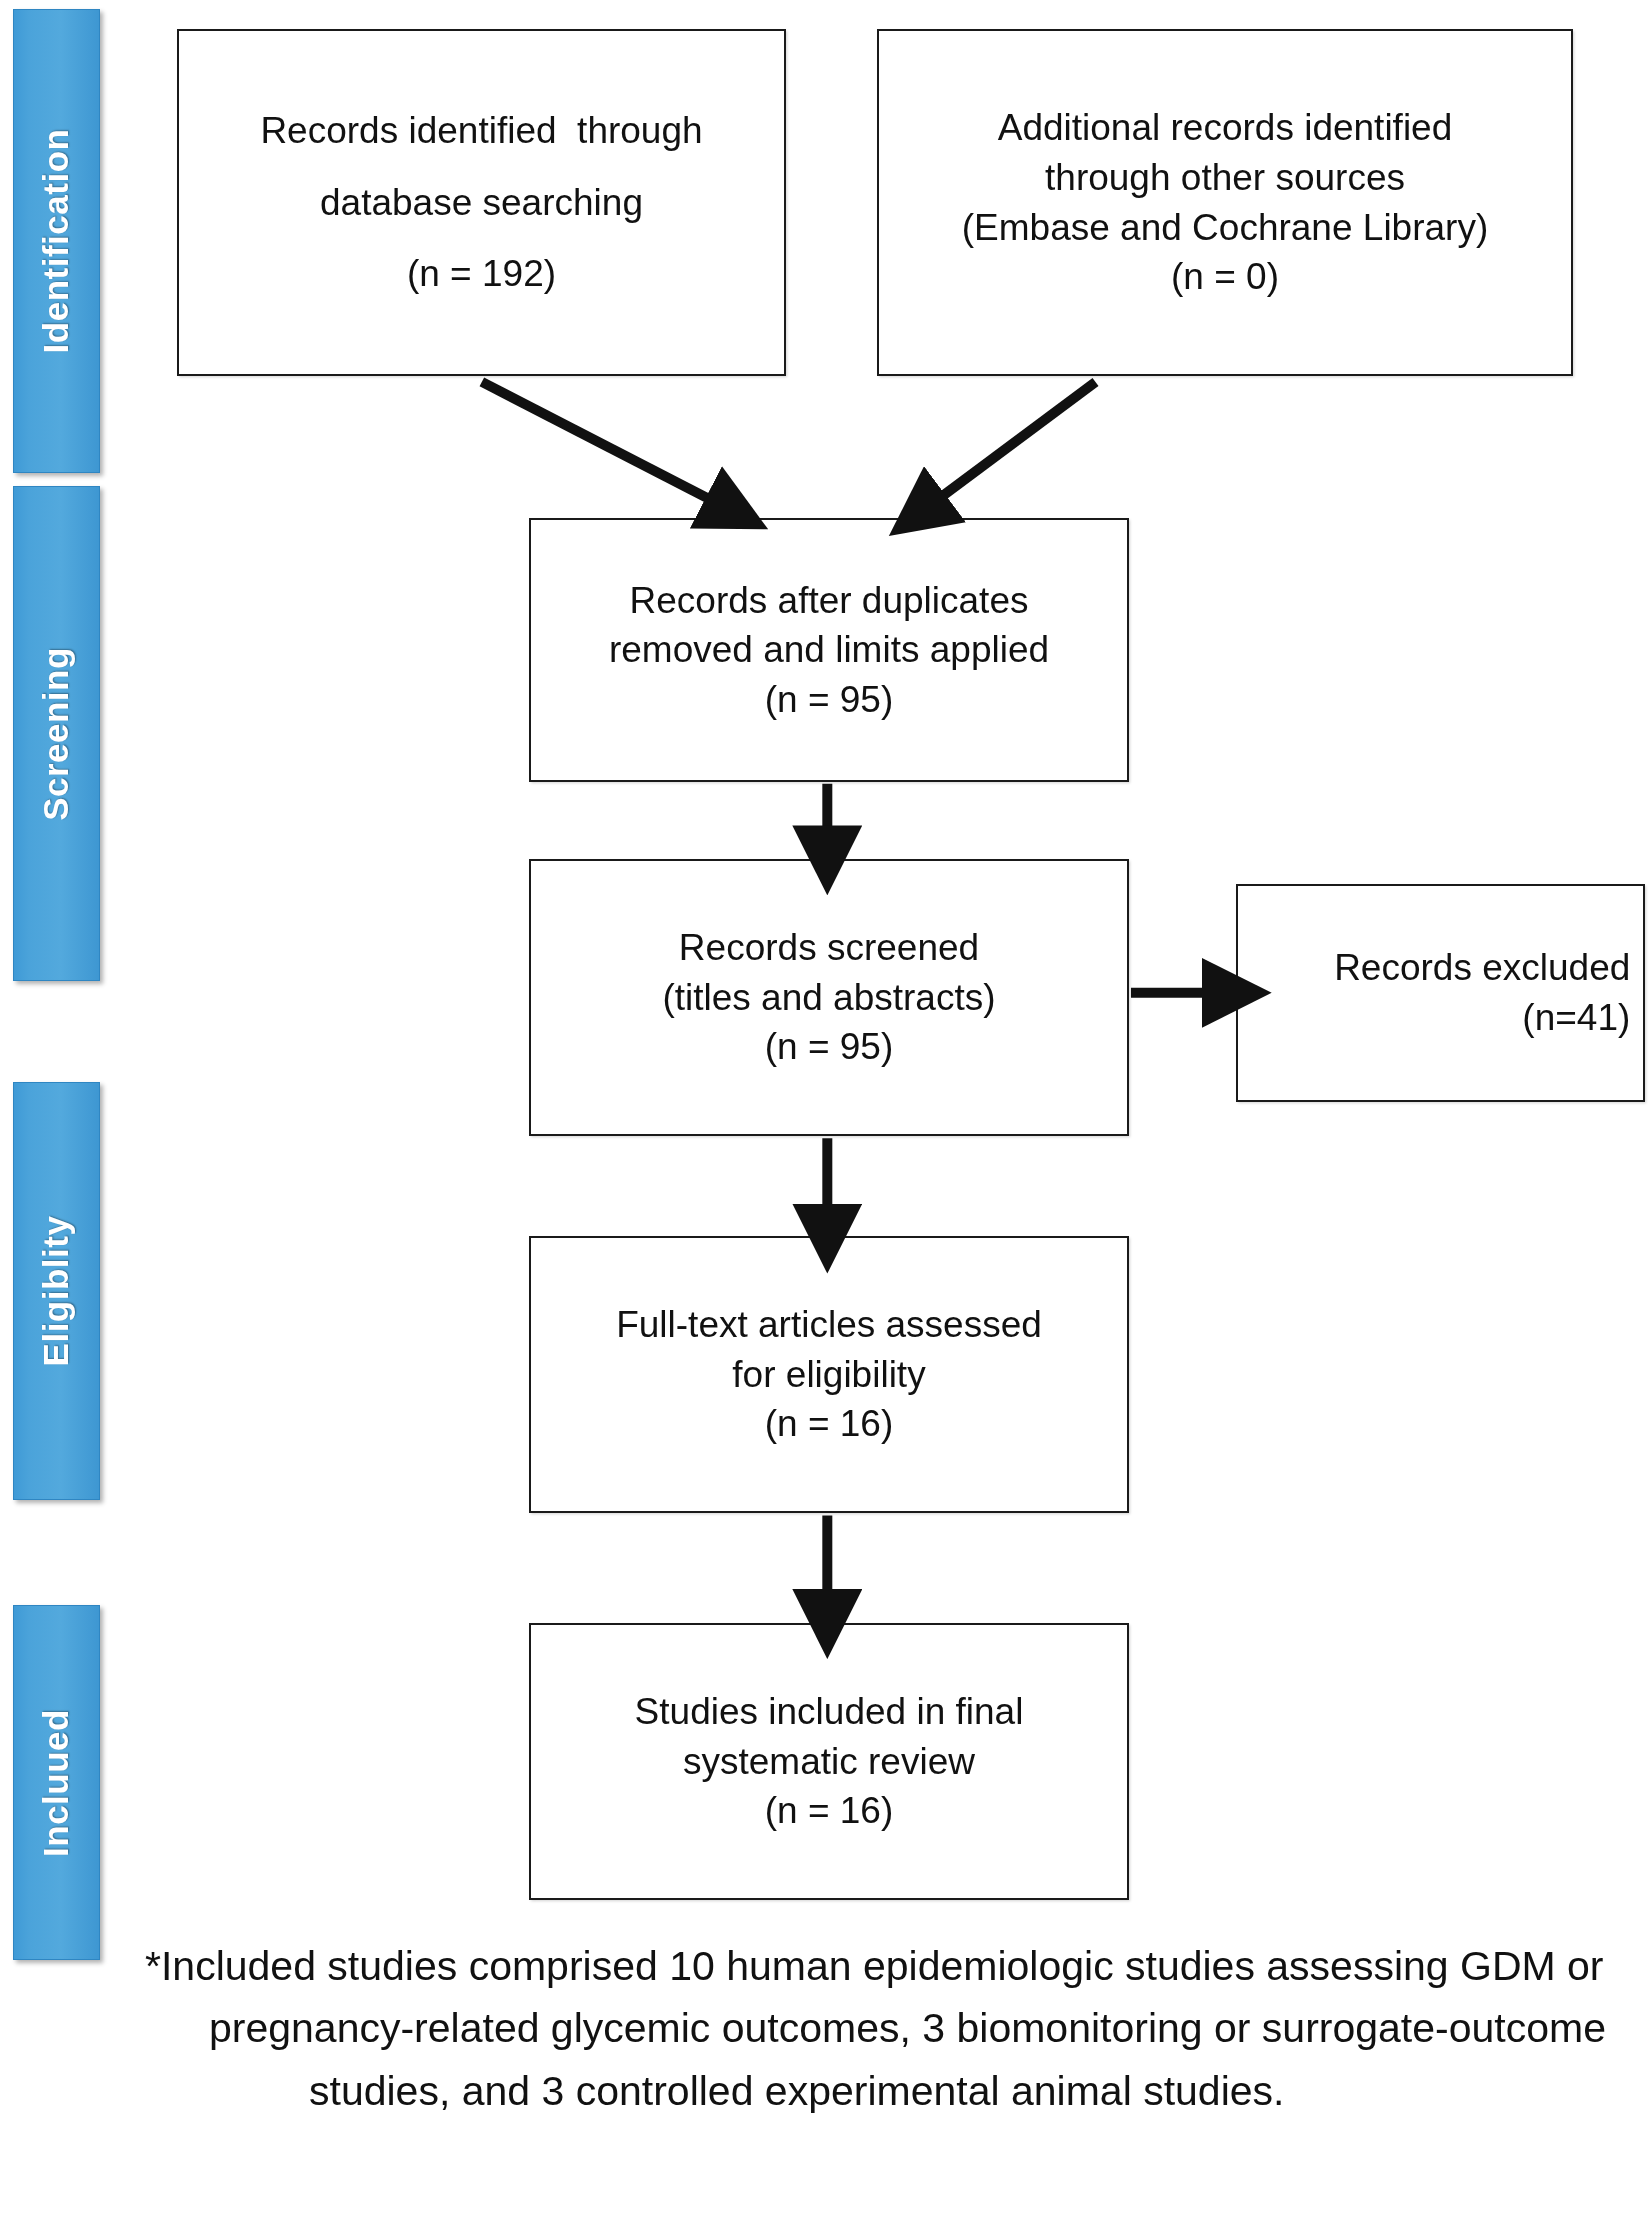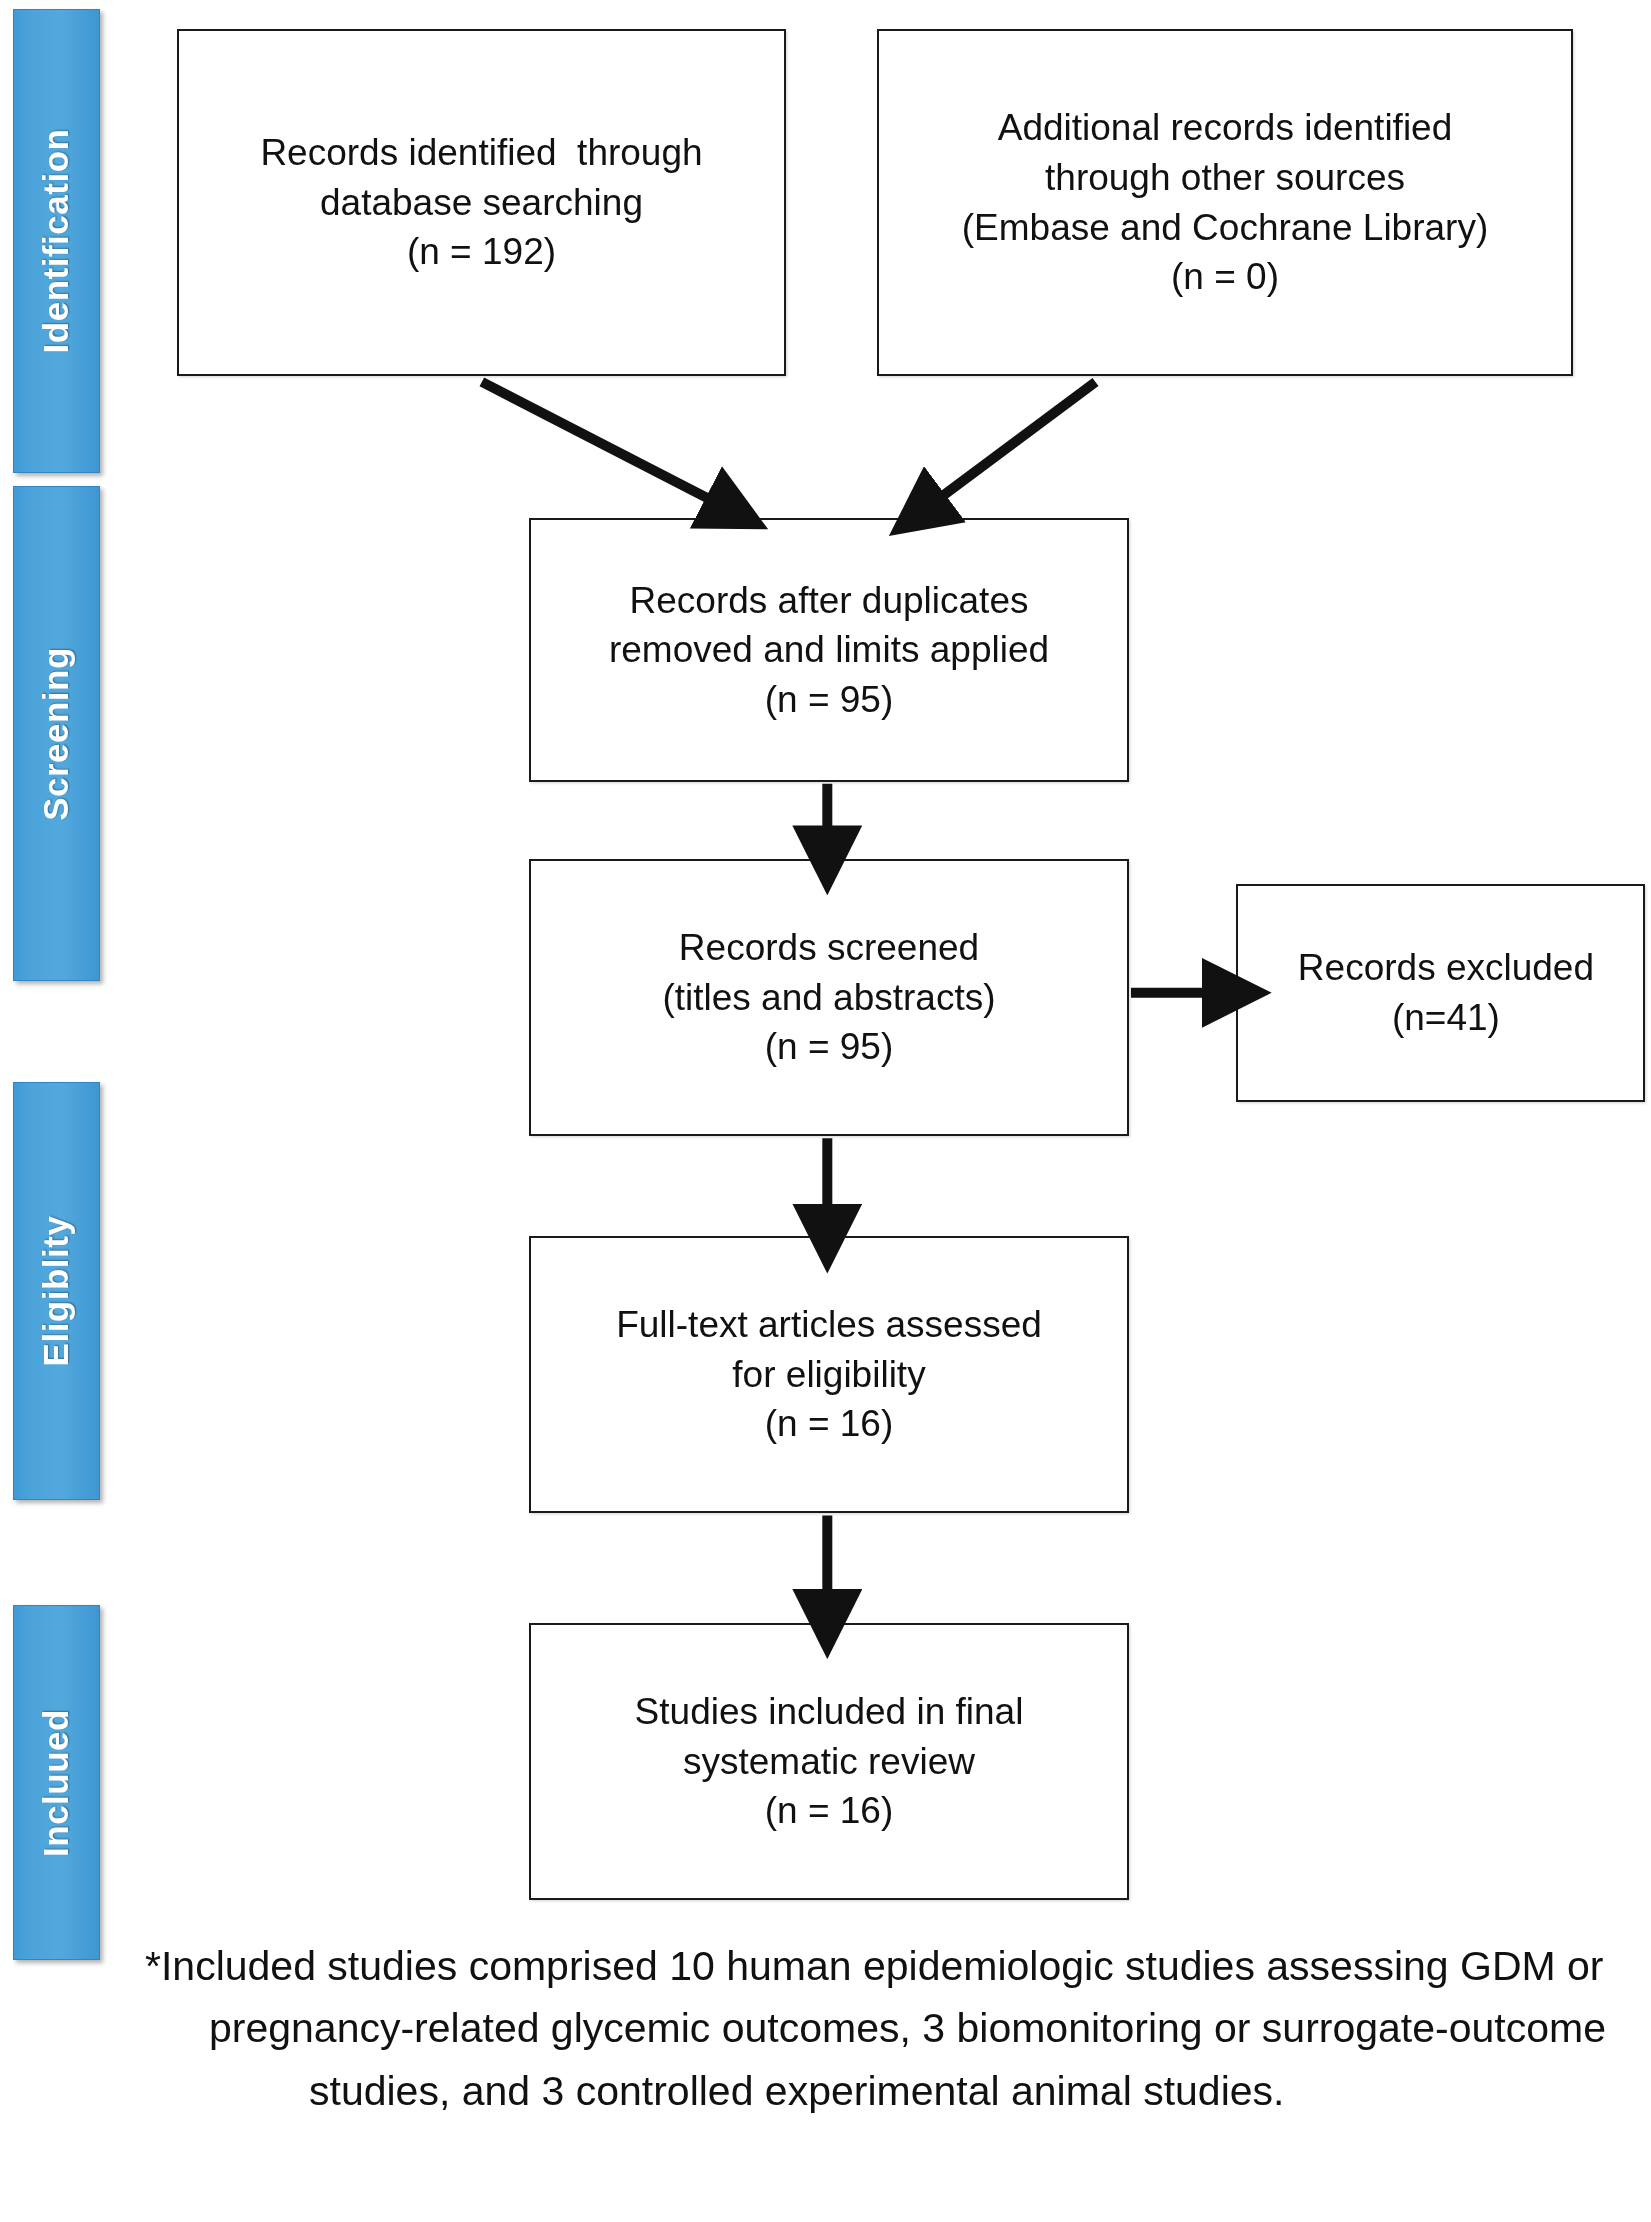--- a/index.html
+++ b/index.html
@@ -61,21 +61,21 @@
   }
   .flow-box .line {
     font-size: 37px;
     line-height: 1.34;
     color: #111111;
     text-align: center;
     white-space: pre;
     font-family: "Liberation Sans", sans-serif;
   }
   .flow-box.left-align {
-    align-items: center;
+    align-items: flex-end;
     justify-content: center;
     padding-left: 23.6px;
   }
   .flow-box.left-align .line {
     text-align: left;
   }
 
   
   #connectors {
     position: absolute;
@@ -118,21 +118,21 @@
   </div>
 
   <div class="stage-label" style="left:12.7px; top:1082px; width:87px; height:418px;">
     <span class="vtext">Eligiblity</span>
   </div>
 
   <div class="stage-label" style="left:12.7px; top:1605px; width:87px; height:355px;">
     <span class="vtext">Incluued</span>
   </div>
 
-  <div class="flow-box" style="left:177px; top:29px; width:609px; height:347px;">
+  <div class="flow-box" style="left:177px; top:29px; width:609px; height:347px;gap:22px;">
     <div class="line">Records identified  through</div>
     <div class="line">database searching</div>
     <div class="line">(n = 192)</div>
   </div>
 
   <div class="flow-box" style="left:877px; top:29px; width:696px; height:347px;">
     <div class="line">Additional records identified</div>
     <div class="line">through other sources</div>
     <div class="line">(Embase and Cochrane Library)</div>
     <div class="line">(n = 0)</div>

